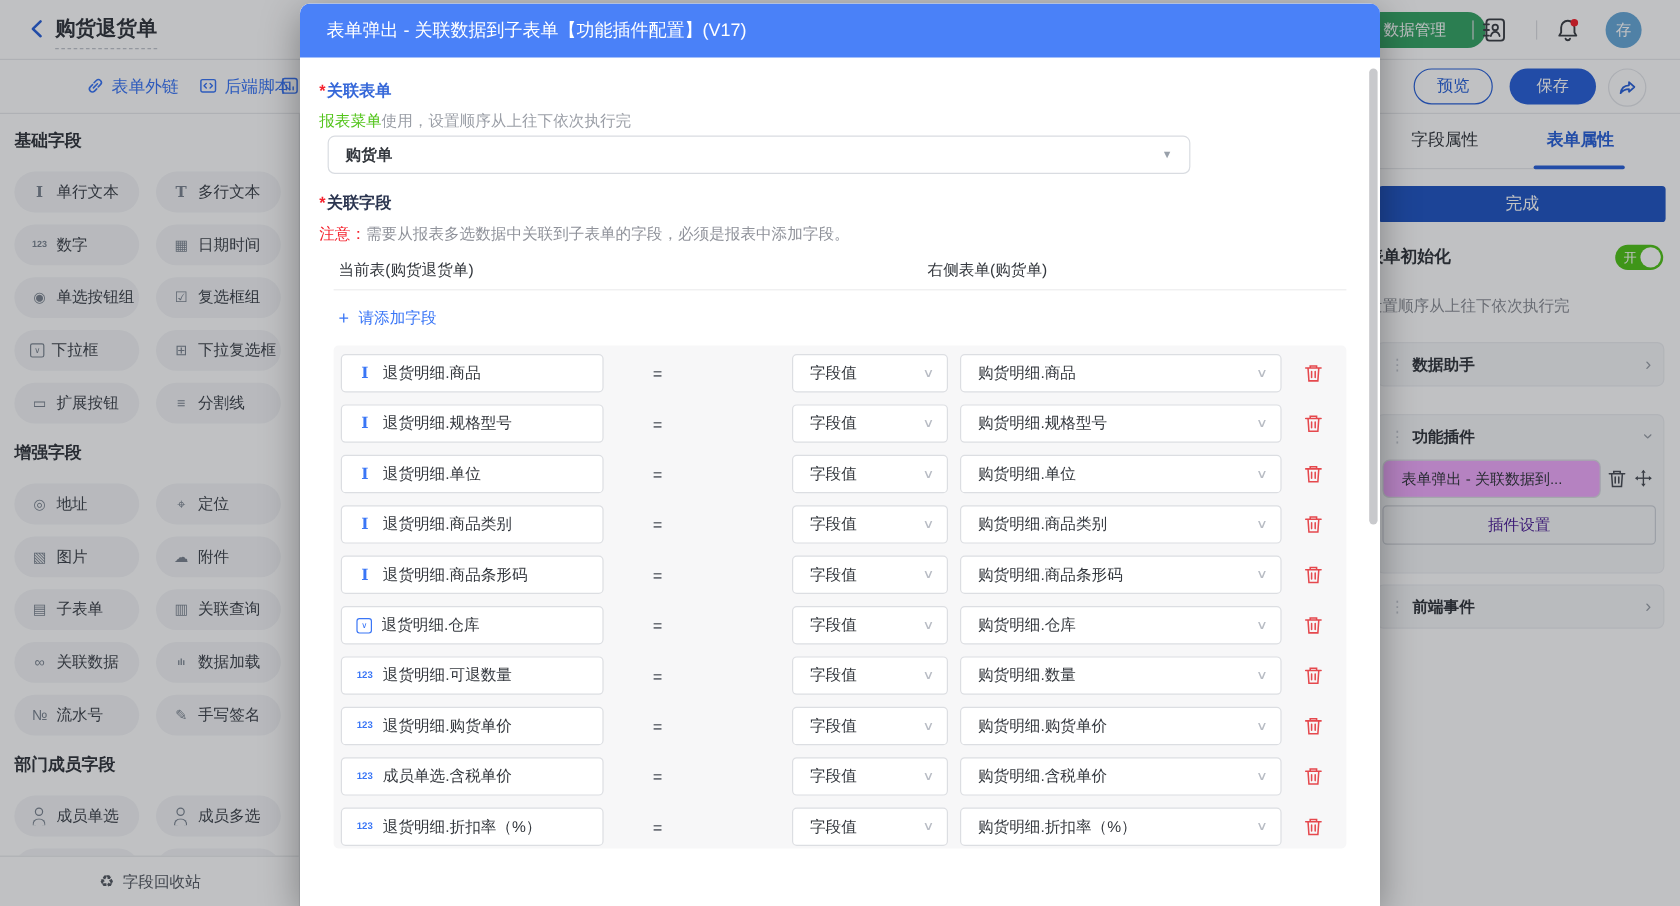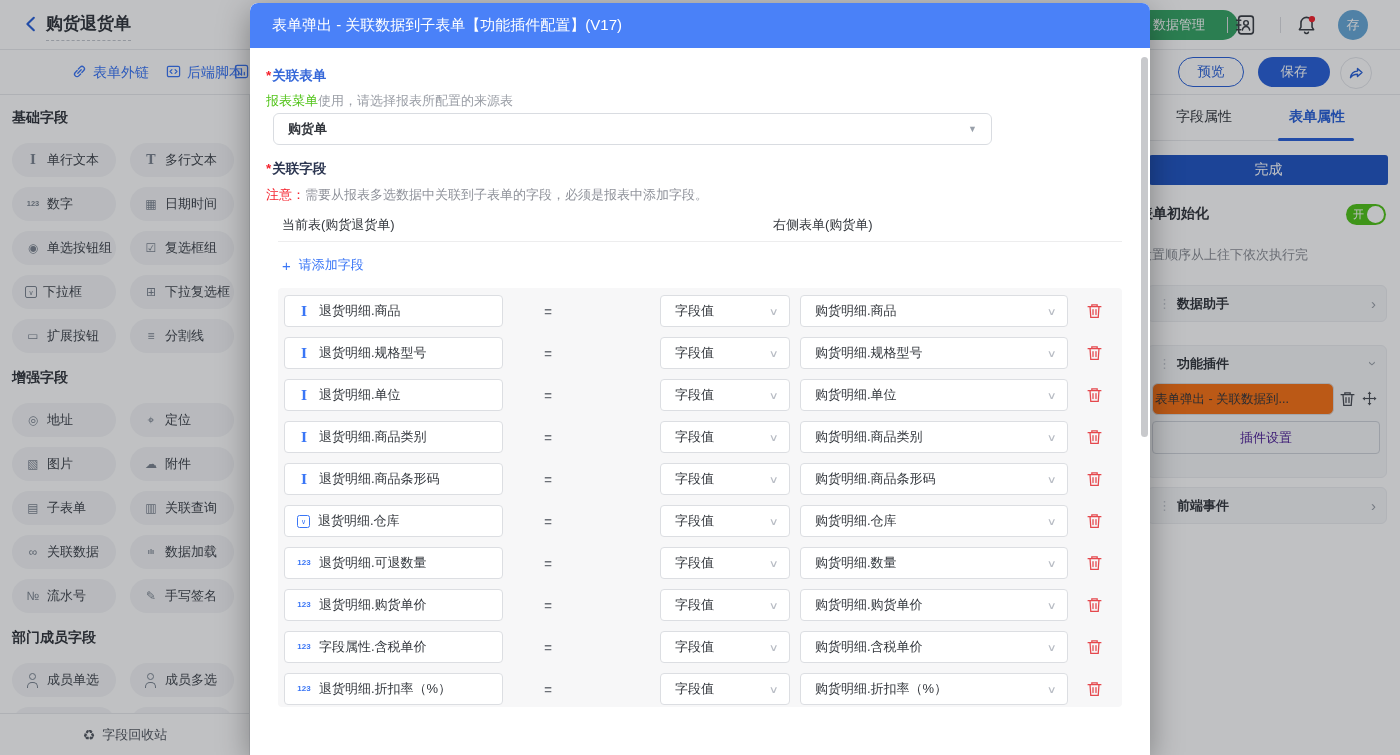--- a/index.html
+++ b/index.html
@@ -72,23 +72,23 @@
             background:#52c41a; cursor:pointer; }
   .toggle .t-label { position:absolute; left:7px; top:3px; font-size:11px; color:#fff; }
   .toggle .t-knob { position:absolute; right:2px; top:2px; width:17px; height:17px; border-radius:50%; background:#fff; }
   .rp-hint { position:absolute; left:-2px; top:151px; font-size:13px; color:#8c8f96; white-space:nowrap; }
   .rp-card { position:absolute; left:6px; width:240px; background:#f6f7f9; border:1px solid #eceef1; border-radius:6px; }
   .rp-card-head { height:35px; display:flex; align-items:center; padding:0 10px; gap:8px; cursor:pointer; }
   .rp-dots { color:#c3c7cf; font-size:13px; letter-spacing:-2px; }
   .rp-card-title { flex:1; font-size:13px; font-weight:600; color:#33373d; }
   .rp-chev { color:#9aa0a8; font-size:15px; }
   .rp-chev.down { display:inline-block; transform:rotate(90deg); }
-  .rp-input { position:absolute; left:4px; top:37px; width:182px; height:32px; background:#f97316;
+  .rp-input { position:absolute; left:4px; top:37px; width:182px; height:32px; background:#f0abfc;
               border:1px solid #d9dce1; border-radius:6px; font-size:12.5px; color:#33373d;
-              display:flex; align-items:center; padding-left:2px; white-space:nowrap; overflow:hidden; }
+              display:flex; align-items:center; padding-left:15px; white-space:nowrap; overflow:hidden; }
   .rp-trash { position:absolute; left:192px; top:45px; cursor:pointer; }
   .rp-move { position:absolute; left:214px; top:45px; cursor:pointer; }
   .rp-settings { position:absolute; left:4px; top:75px; width:228px; height:33px; border:1px solid #cfd3d9;
                  border-radius:4px; background:transparent; font-size:13px; color:#4c1d95;
                  display:flex; align-items:center; justify-content:center; cursor:pointer; }
 
   
   .mask { position:absolute; inset:0; background:rgba(13,17,23,0.26); z-index:10; }
 
   
@@ -426,21 +426,21 @@
     <div class="m-header">
       <span class="m-title">表单弹出 - 关联数据到子表单【功能插件配置】(V17)</span>
       <span class="m-expand">←→</span>
       <span class="m-close">×</span>
     </div>
 
     <div class="m-label" style="top:64px">
       <span class="req">*</span><span class="lbl-blue">关联表单</span>
     </div>
     <div class="m-hint">
-      <span class="green">报表菜单</span><span>使用，请选择报表所配置的来源表</span>
+      <span class="green">报表菜单</span><span>使用，设置顺序从上往下依次执行完</span>
     </div>
     <div class="m-select-lg">
       <span class="val">购货单</span>
       <span class="arr">▼</span>
     </div>
 
     <div class="m-label" style="top:157px">
       <span class="req">*</span><span class="lbl-dark">关联字段</span>
     </div>
     <div class="m-note">
@@ -622,21 +622,21 @@
           <span class="row-trash">
             <svg width="15" height="16" viewBox="0 0 14 15">
               <path d="M1 3.5h12M4.5 3.5V1.8h5v1.7M2.8 3.5l.7 10h7l.7-10M5.6 6.2v4.6M8.4 6.2v4.6" stroke="#e5484d" stroke-width="1.2" fill="none" stroke-linecap="round"></path>
             </svg>
           </span>
         </div>
 
         <div class="map-row" style="--i: 8;">
           <div class="map-input">
             <span class="row-ic" data-kind="num">123</span>
-            <span class="fl">字段属性.含税单价</span>
+            <span class="fl">成员单选.含税单价</span>
           </div>
           <span class="map-eq">=</span>
           <div class="map-select mode">
             <span class="sv">字段值</span>
             <span class="chev">∨</span>
           </div>
           <div class="map-select src">
             <span class="sv">购货明细.含税单价</span>
             <span class="chev">∨</span>
           </div>

